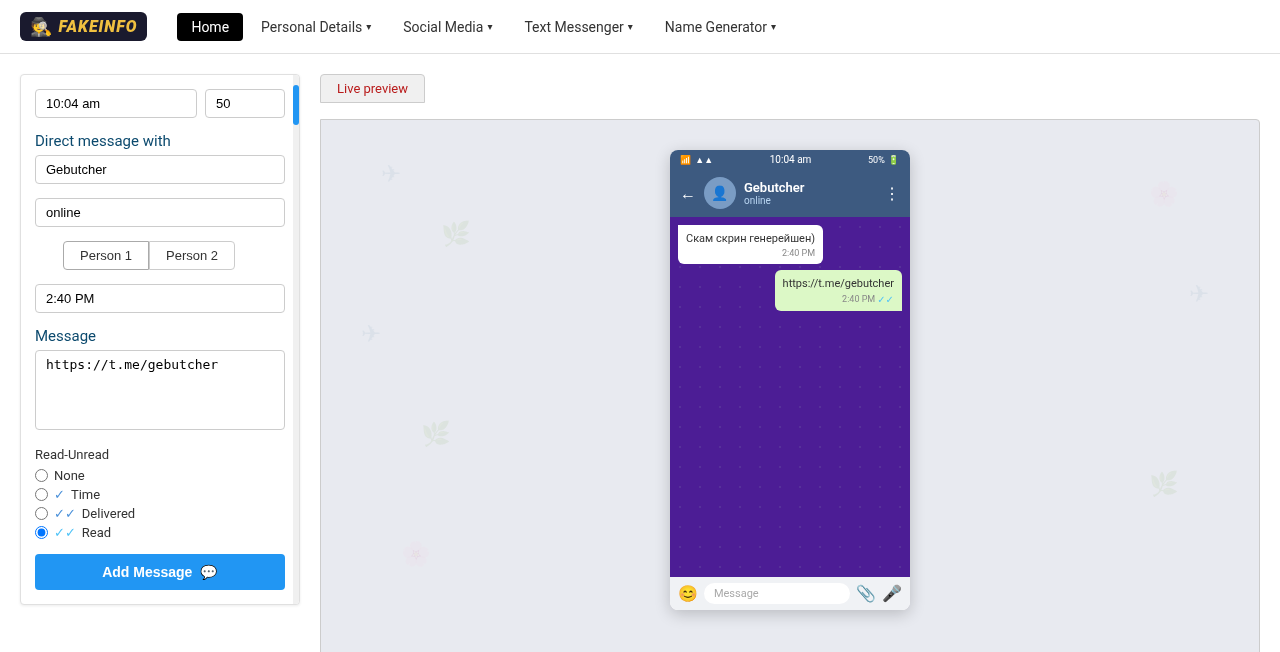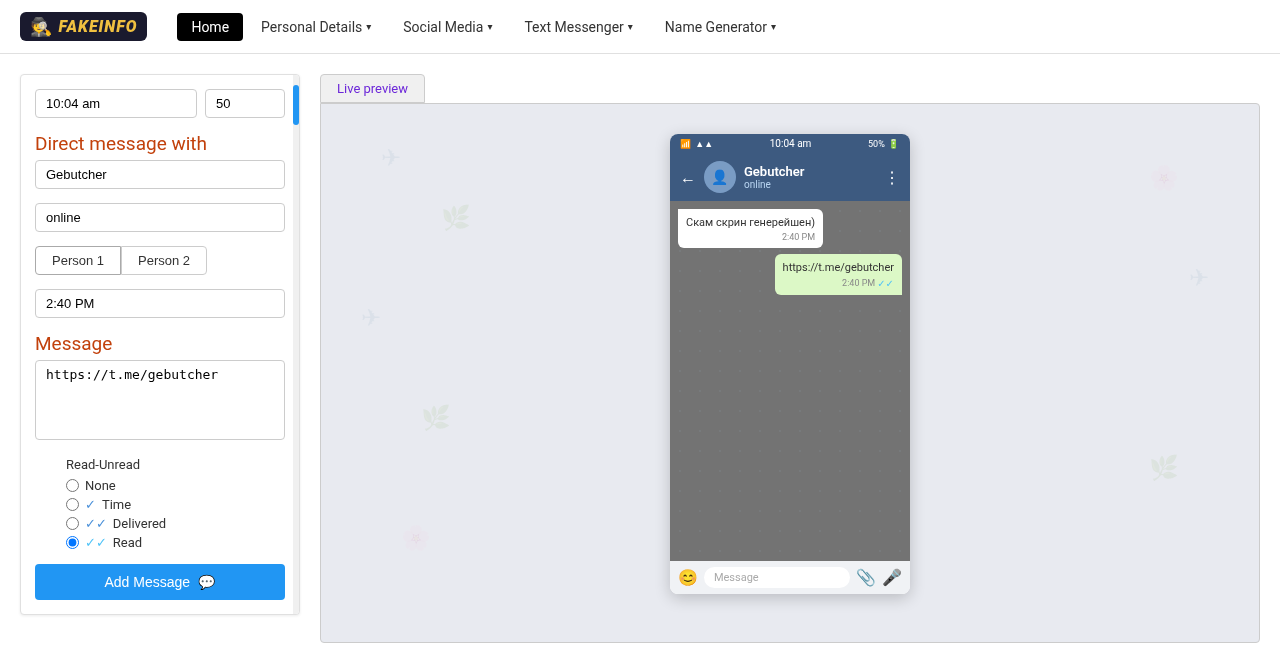--- a/index.html
+++ b/index.html
@@ -20,63 +20,63 @@
     .main-content { display: flex; padding: 20px; gap: 20px; min-height: 598px; }
 
     
     .left-panel { width: 280px; flex-shrink: 0; }
     .top-row { display: flex; gap: 8px; margin-bottom: 14px; }
     .input-field { border: 1px solid #ccc; border-radius: 4px; padding: 6px 10px; font-size: 13px; width: 100%; background: #fff; }
     .time-input { flex: 1; }
     .battery-input { flex: 0 0 80px; }
 
     .form-group { margin-bottom: 14px; }
-    .form-label { font-size: 19px; color: #c2410c; margin-bottom: 5px; display: block; }
+    .form-label { font-size: 15px; color: #0c4a6e; margin-bottom: 5px; display: block; }
 
     
     .person-tabs { display: flex; border-bottom: none; margin-bottom: 14px; }
     .person-tab { padding: 6px 16px; border: 1px solid #ccc; cursor: pointer; font-size: 13px; background: #fff; color: #333; }
-    .person-tab:first-child { border-radius: 4px 0 0 4px; }
+    .person-tab:first-child { border-radius: 4px 0 0 4px; margin-left: 28px; }
     .person-tab:last-child { border-radius: 0 4px 4px 0; }
     .person-tab.active { background: #fff; border-color: #aaa; font-weight: 500; }
 
     
-    .radio-group { margin-bottom: 14px; margin-left: 31px; }
+    .radio-group { margin-bottom: 14px; }
     .radio-group-title { font-size: 13px; color: #333; margin-bottom: 6px; }
     .radio-item { display: flex; align-items: center; gap: 6px; margin-bottom: 4px; font-size: 13px; color: #333; }
     .radio-item input[type="radio"] { cursor: pointer; }
 
     
-    .add-message-btn { width: 100%; background: #2196f3; color: #fff; border: none; border-radius: 4px; padding: 10px; font-size: 14px; cursor: pointer; display: flex; align-items: center; justify-content: center; gap: 8px; }
+    .add-message-btn { width: 100%; background: #2196f3; color: #fff; border: none; border-radius: 4px; padding: 10px; font-size: 14px; cursor: pointer; display: flex; align-items: center; justify-content: center; gap: 8px; font-weight: bold; }
 
     
     .panel-scroll { border: 1px solid #e0e0e0; border-radius: 4px; padding: 14px; background: #fff; box-shadow: 0 1px 3px rgba(0,0,0,0.08); position: relative; }
     .scroll-track { position: absolute; right: 0; top: 0; width: 6px; height: 100%; background: #f0f0f0; border-radius: 0 4px 4px 0; }
     .scroll-handle { position: absolute; right: 0; top: 10px; width: 6px; height: 40px; background: #2196f3; border-radius: 3px; }
 
     
     .right-panel { flex: 1; }
-    .live-preview-tab { background: #f0f0f0; border: 1px solid #ccc; border-radius: 4px 4px 0 0; padding: 6px 16px; font-size: 13px; color: #6d28d9; display: inline-block; margin-bottom: 0; }
+    .live-preview-tab { background: #f0f0f0; border: 1px solid #ccc; border-radius: 4px 4px 0 0; padding: 6px 16px; font-size: 13px; color: #b91c1c; display: inline-block; margin-bottom: 16px; }
     .preview-container { background: #e8eaf0; border: 1px solid #ccc; border-radius: 0 4px 4px 4px; padding: 30px; display: flex; justify-content: center; align-items: flex-start; min-height: 540px; position: relative; }
 
     
     .phone-mockup { width: 240px; background: #fff; border-radius: 8px; overflow: hidden; box-shadow: 0 4px 16px rgba(0,0,0,0.2); }
     .phone-status-bar { background: #3d5a80; color: #fff; padding: 4px 10px; font-size: 10px; display: flex; justify-content: space-between; align-items: center; }
     .status-icons { display: flex; align-items: center; gap: 4px; font-size: 9px; }
 
     .chat-header { background: #3d5a80; color: #fff; padding: 8px 10px; display: flex; align-items: center; gap: 8px; }
     .back-arrow { font-size: 16px; cursor: pointer; }
     .avatar-circle { width: 32px; height: 32px; border-radius: 50%; background: #7a9cc4; display: flex; align-items: center; justify-content: center; font-size: 14px; color: #fff; }
     .contact-info { flex: 1; }
     .contact-name { font-size: 13px; font-weight: 600; }
     .contact-status { font-size: 10px; color: #b8d4f0; }
     .more-icon { font-size: 16px; cursor: pointer; }
 
     
-    .chat-body { background: #737373; padding: 8px; min-height: 360px; display: flex; flex-direction: column; gap: 6px; position: relative; }
+    .chat-body { background: #4c1d95; padding: 8px; min-height: 360px; display: flex; flex-direction: column; gap: 6px; position: relative; }
     .chat-bg { position: absolute; inset: 0; opacity: 0.15; background-image: radial-gradient(circle, #90a0b0 1px, transparent 1px); background-size: 20px 20px; pointer-events: none; }
 
     .msg-bubble { max-width: 85%; padding: 6px 8px; border-radius: 6px; font-size: 11px; position: relative; }
     .msg-received { background: #fff; border-radius: 0 6px 6px 6px; align-self: flex-start; }
     .msg-sent { background: #dcf8c6; border-radius: 6px 6px 0 6px; align-self: flex-end; }
     .msg-text { color: #333; line-height: 1.4; }
     .msg-time { font-size: 9px; color: #888; text-align: right; margin-top: 2px; display: flex; align-items: center; justify-content: flex-end; gap: 2px; }
     .read-tick { color: #4fc3f7; font-size: 10px; }
 
     

